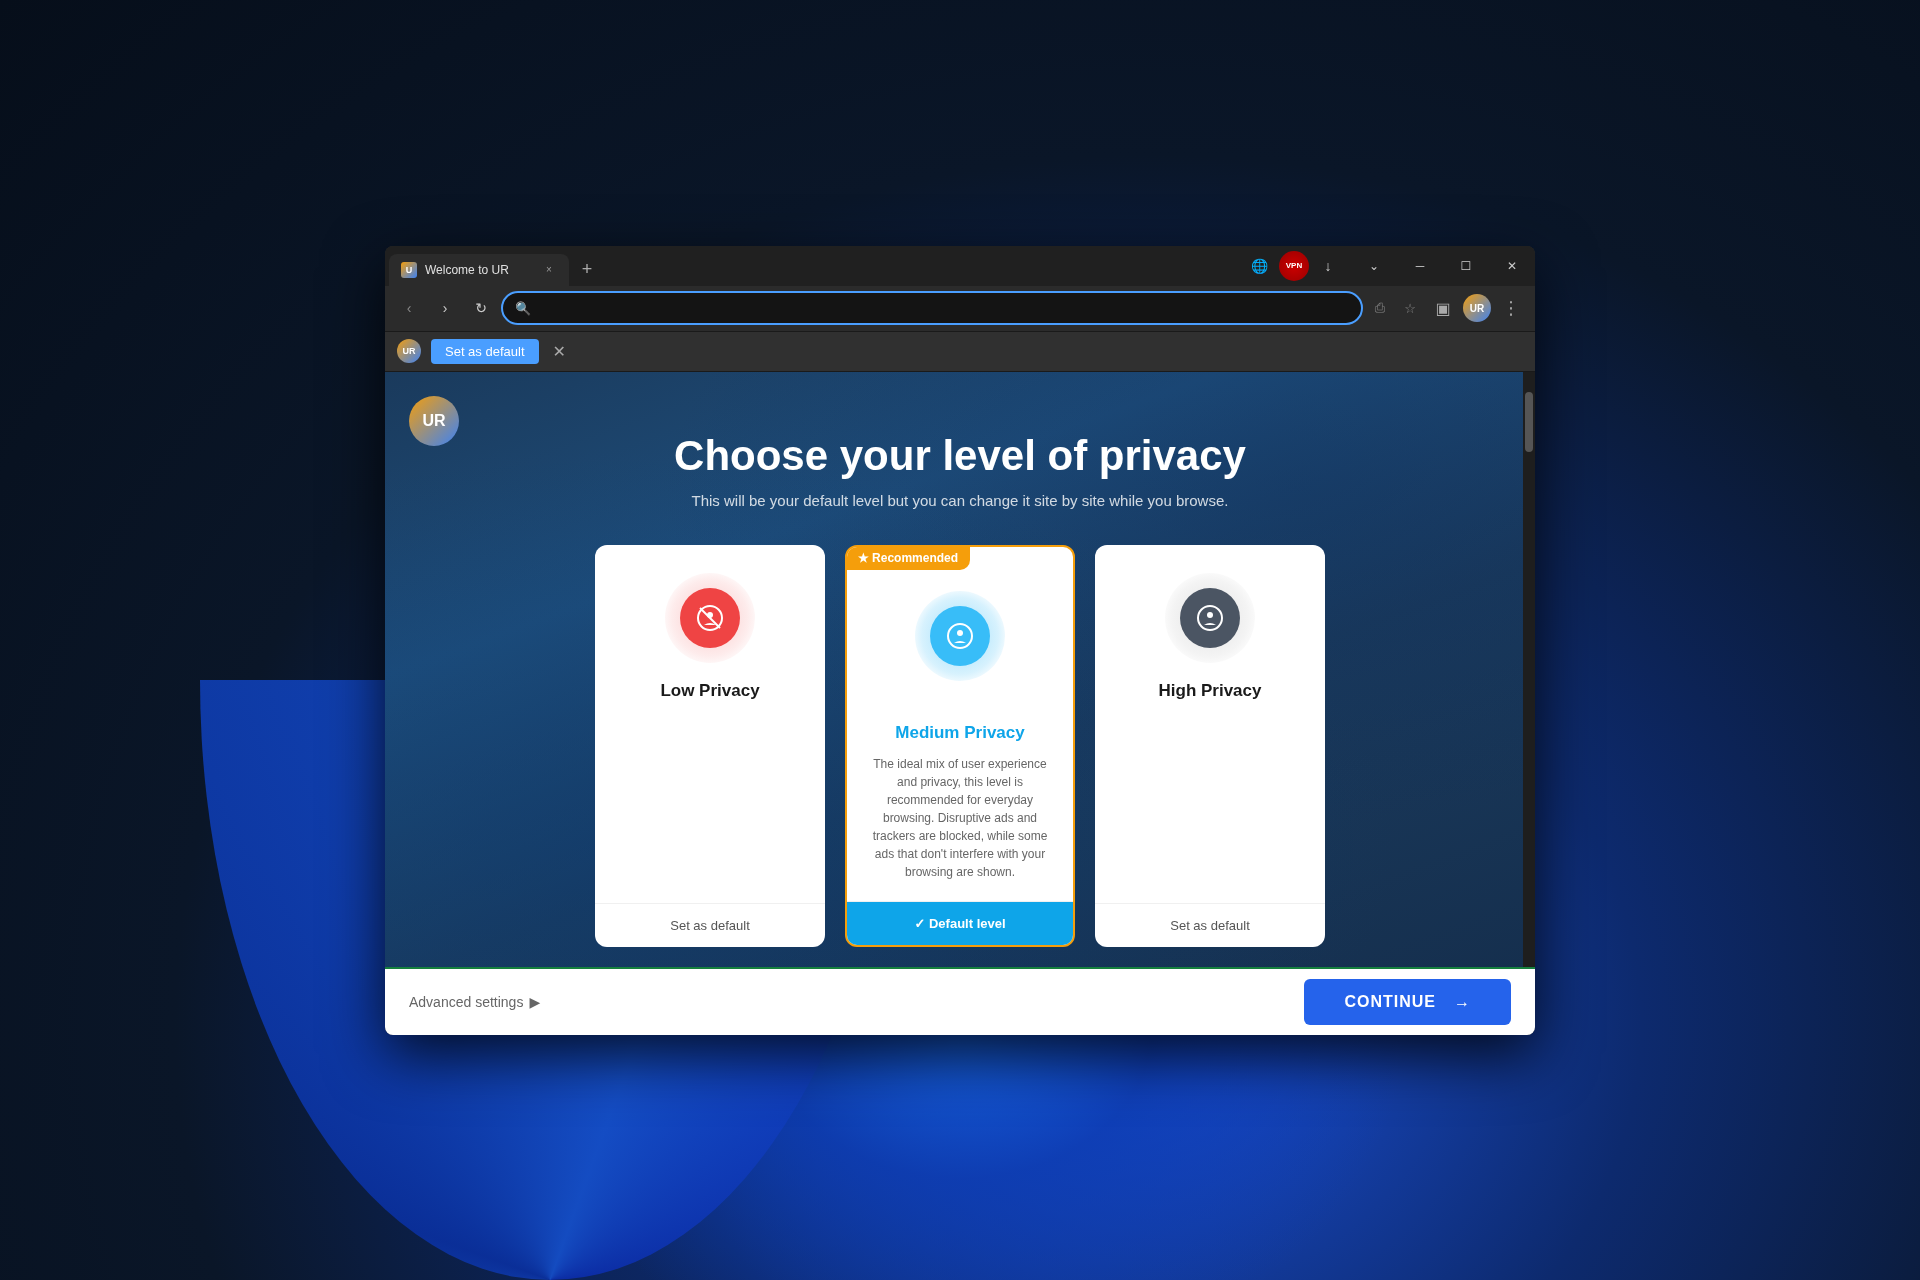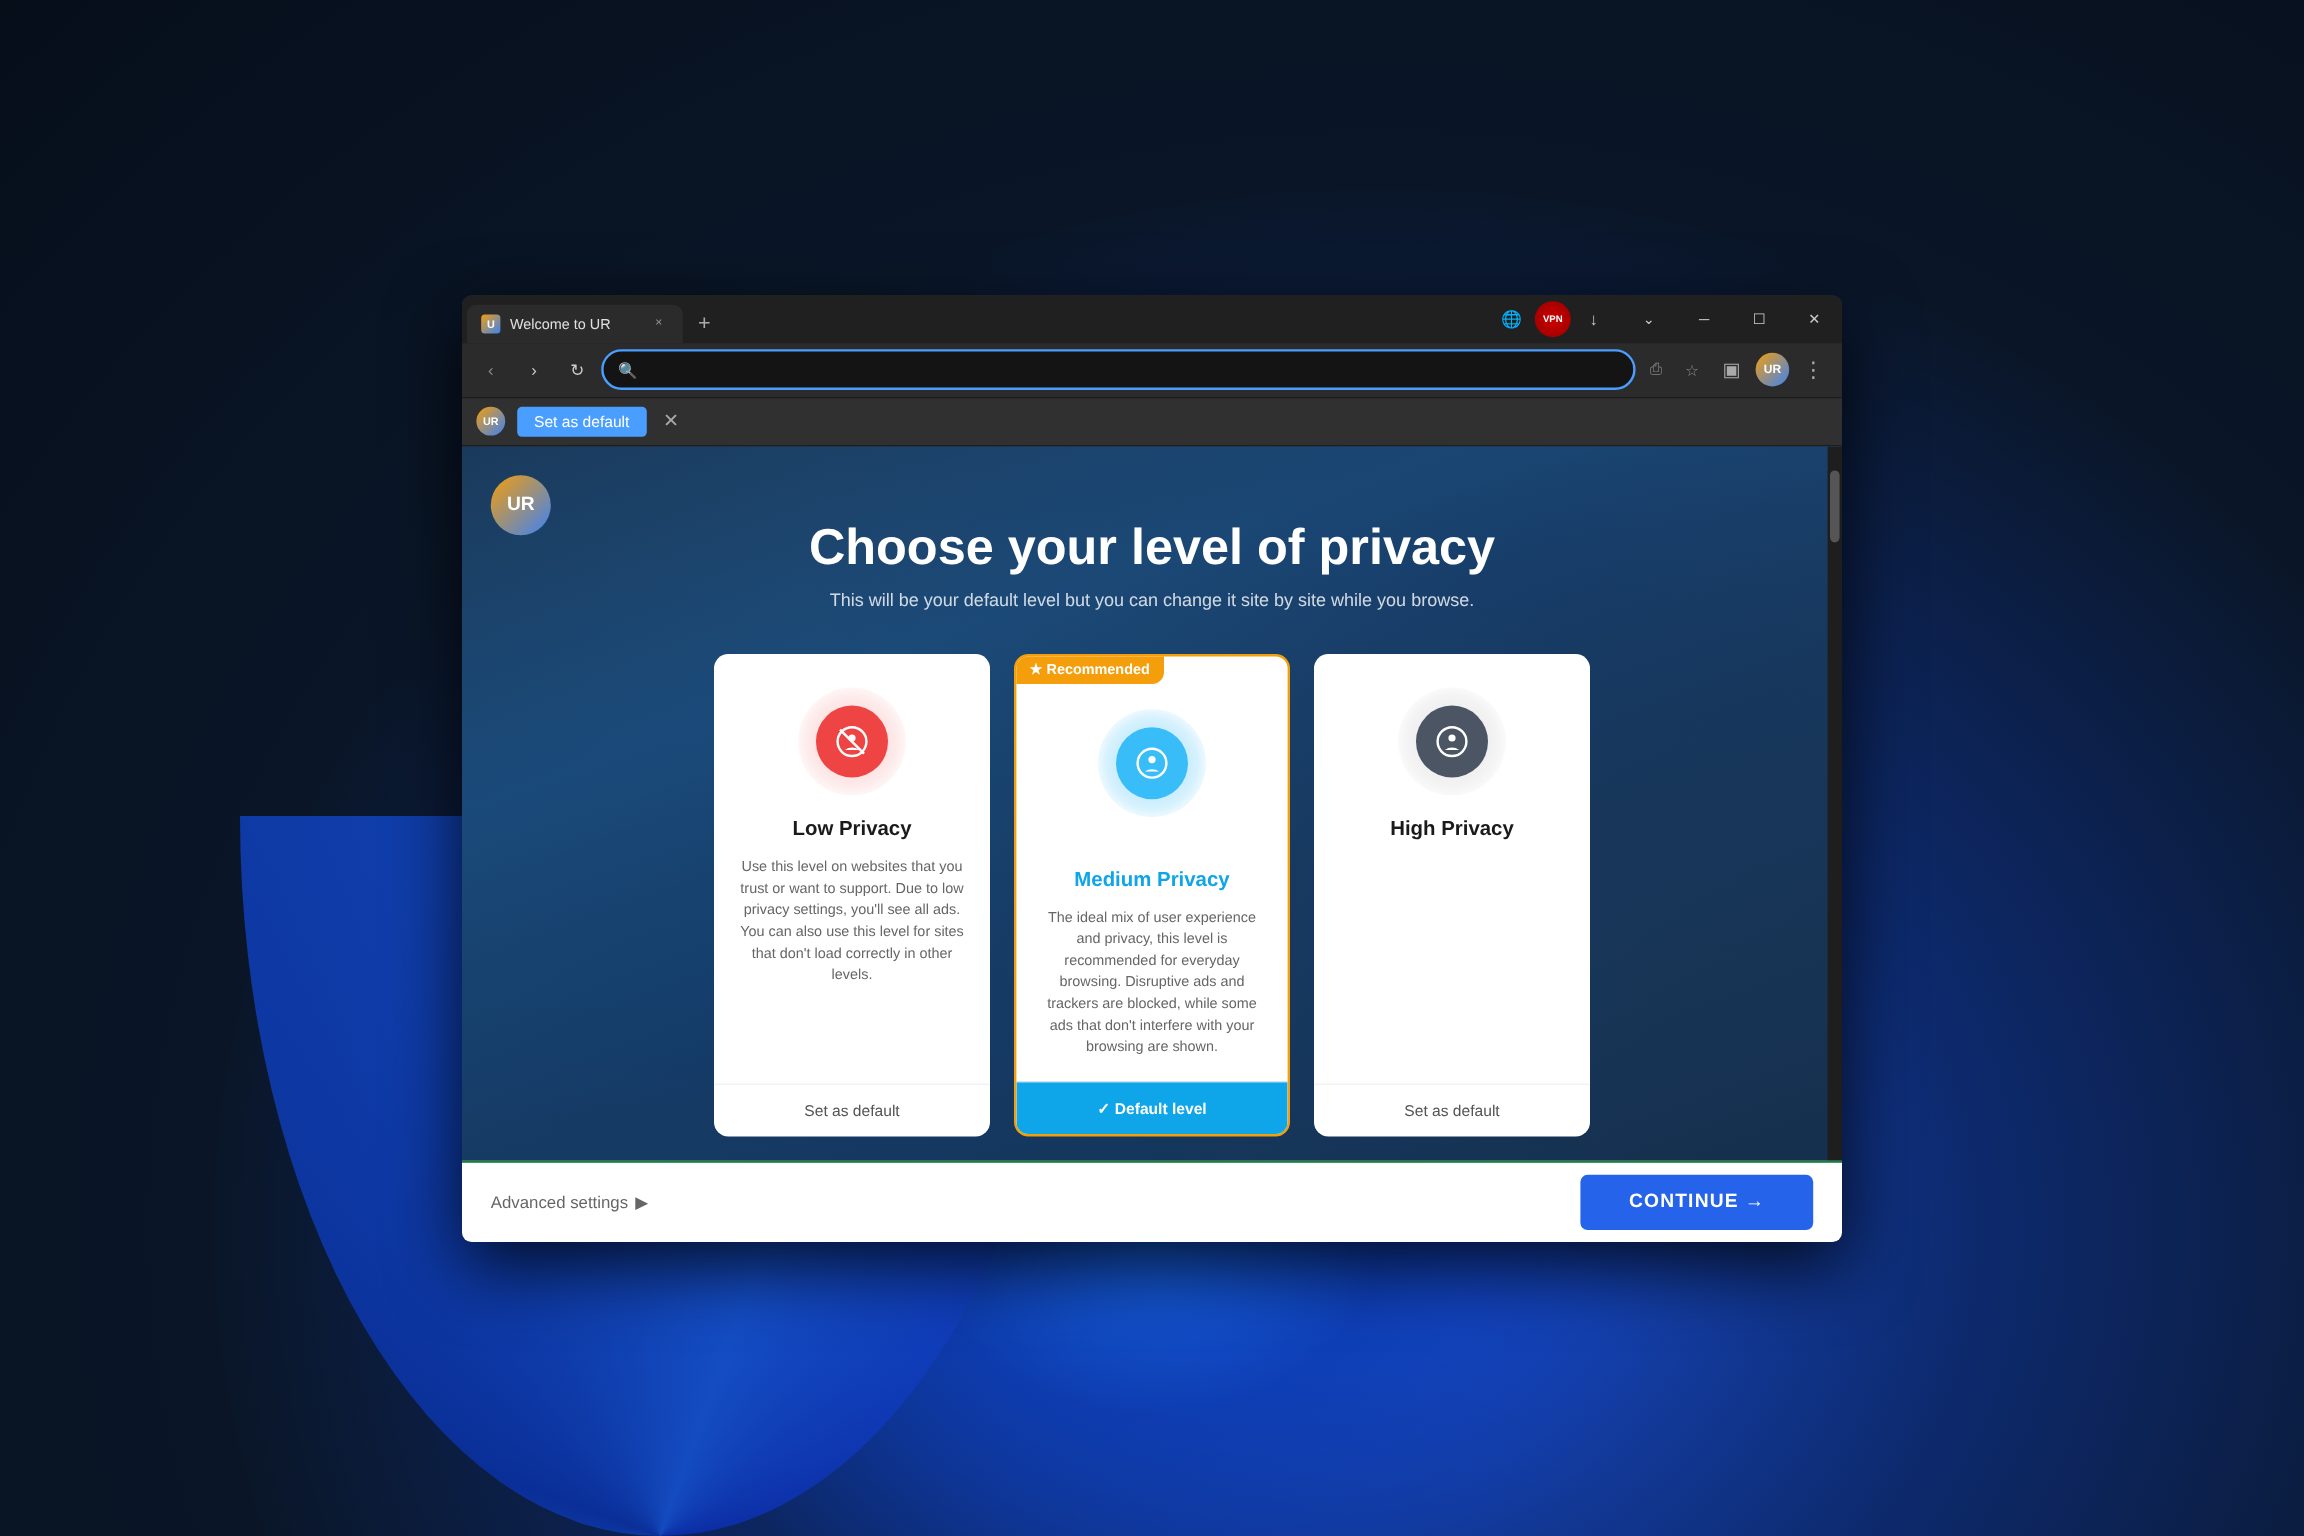--- a/index.html
+++ b/index.html
@@ -540,21 +540,21 @@
       color: white;
       border: none;
       border-radius: 6px;
       padding: 14px 40px;
       font-size: 16px;
       font-weight: 700;
       letter-spacing: 1px;
       cursor: pointer;
       display: flex;
       align-items: center;
-      gap: 5px;
+      gap: 18px;
     }
 
     .scrollbar {
       position: absolute;
       right: 0;
       top: 0;
       bottom: 0;
       width: 12px;
       background: #1e1e1e;
     }
@@ -676,21 +676,20 @@
               <div class="card-icon-inner red">
                 <svg class="shield-icon-svg" viewBox="0 0 30 30" fill="white">
                   <circle cx="15" cy="15" r="12" fill="none" stroke="white" stroke-width="2"></circle>
                   <line x1="5" y1="5" x2="25" y2="25" stroke="white" stroke-width="2"></line>
                   <circle cx="15" cy="12" r="3" fill="white"></circle>
                   <path d="M9 22 Q15 18 21 22" fill="white"></path>
                 </svg>
               </div>
             </div>
             <h3 class="card-title">Low Privacy</h3>
-            <p class="card-desc">Use this level on websites that you trust or want to support. Due to low privacy settings, you'll see all ads. You can also use this level for sites that don't load correctly in other levels.</p>
           </div>
           <div class="card-footer">Set as default</div>
         </div>
 
         <div class="privacy-card recommended">
           <div class="recommended-badge">
             <span>★  Recommended</span>
           </div>
           <div class="card-body" style="padding-top:44px;">
             <div class="card-icon-wrapper blue">

